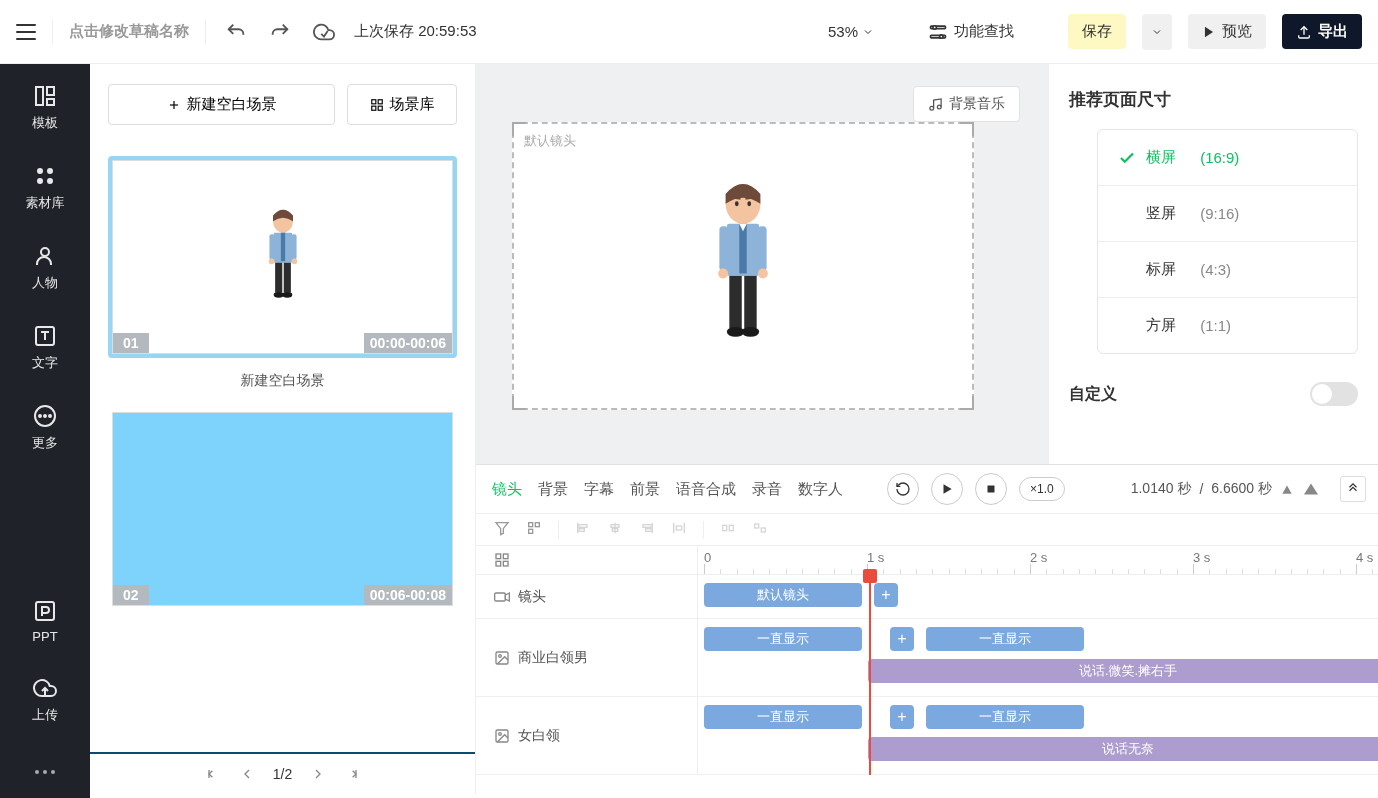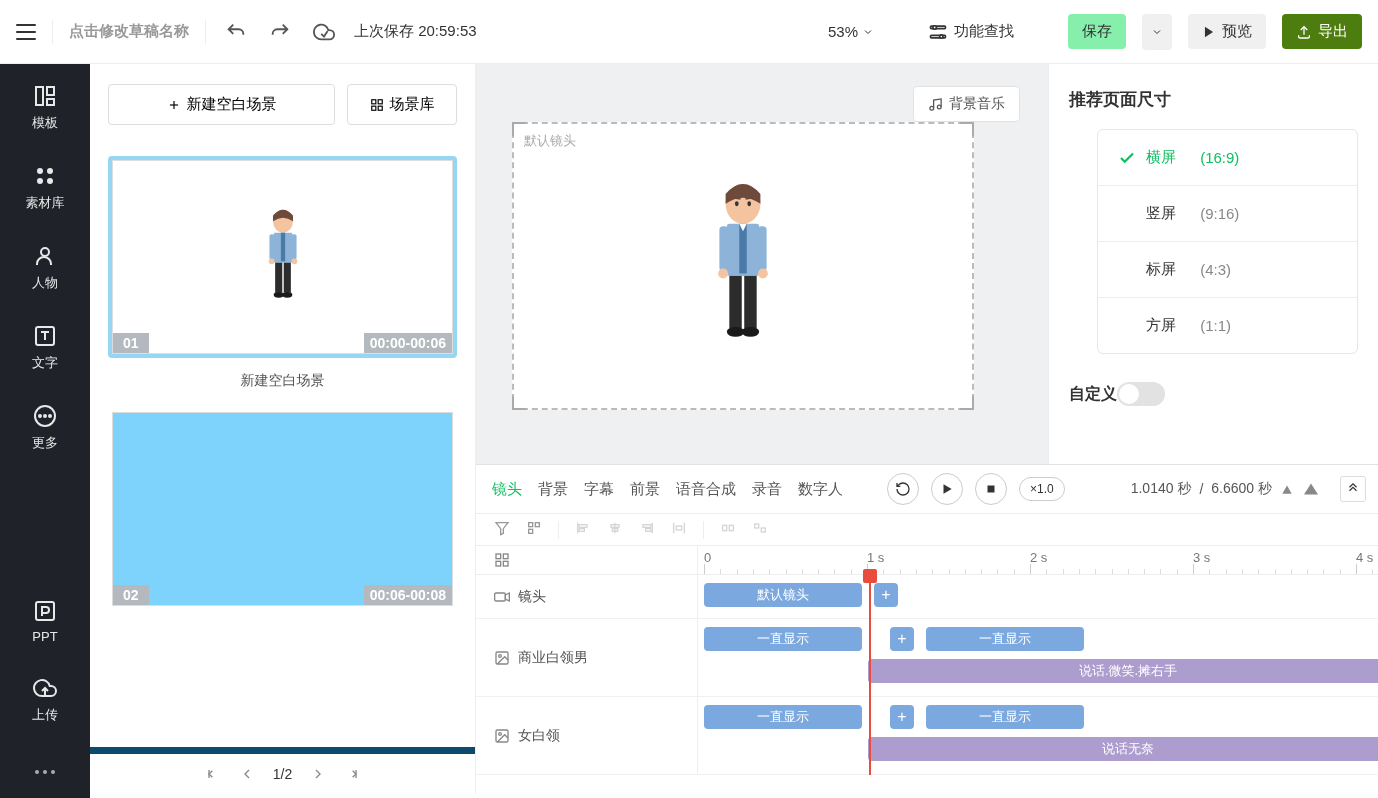--- a/index.html
+++ b/index.html
@@ -9,24 +9,24 @@
 .topbar { height: 64px; border-bottom: 1px solid #eee; display: flex; align-items: center; padding: 0 16px; gap: 16px; }
 .hamburger { width: 20px; height: 16px; display: flex; flex-direction: column; justify-content: space-between; cursor: pointer; }
 .hamburger span { height: 2px; background: #333; border-radius: 1px; }
 .divider-v { width: 1px; height: 24px; background: #eee; }
 .draft-name { color: #999; font-size: 15px; font-weight: bold; }
 .icon-btn { width: 28px; height: 28px; display: flex; align-items: center; justify-content: center; cursor: pointer; color: #555; }
 .topbar .spacer { flex: 1; }
 .zoom { display: flex; align-items: center; gap: 4px; font-size: 15px; color: #333; }
 .func-search { display: flex; align-items: center; gap: 6px; font-size: 15px; }
 .btn { display: inline-flex; align-items: center; gap: 6px; padding: 8px 14px; border-radius: 4px; font-size: 15px; cursor: pointer; border: none; }
-.btn-save { background: #86efac; color: #333; }
+.btn-save { background: #fef9c3; color: #333; }
 .btn-drop { background: #f0f0f0; width: 30px; height: 36px; display: flex; align-items: center; justify-content: center; border-radius: 4px; }
 .btn-preview { background: #f0f0f0; color: #333; }
-.btn-export { background: #4d7c0f; color: #fff; }
+.btn-export { background: #0f172a; color: #fff; font-weight: bold; }
 .last-save { font-size: 15px; color: #333; }
 
 
 .sidebar { position: absolute; top: 64px; left: 0; width: 90px; bottom: 0; background: #1f2329; display: flex; flex-direction: column; align-items: center; padding-top: 20px; color: #fff; }
 .side-item { display: flex; flex-direction: column; align-items: center; gap: 6px; margin-bottom: 32px; font-size: 13px; cursor: pointer; color: #e8e8e8; }
 .side-item svg { color: #e8e8e8; }
 .side-bottom { margin-top: auto; display: flex; flex-direction: column; align-items: center; padding-bottom: 10px; }
 .side-dots { display: flex; gap: 4px; padding: 14px 0; }
 .side-dots span { width: 4px; height: 4px; border-radius: 50%; background: #aaa; }
 
@@ -36,21 +36,21 @@
 .scene-btn { flex: 1; border: 1px solid #ddd; border-radius: 4px; padding: 10px; display: flex; align-items: center; justify-content: center; gap: 6px; font-size: 15px; cursor: pointer; background: #fff; }
 .scene-btn.small { flex: 0 0 110px; }
 .scene-list { flex: 1; overflow-y: auto; padding: 11px 18px; }
 .scene-card { border: 4px solid transparent; border-radius: 4px; margin-bottom: 12px; position: relative; background: #fff; cursor: pointer; }
 .scene-card.active { border-color: #97d6f2; }
 .scene-card-inner { border: 1px solid #ddd; background: #fff; height: 194px; position: relative; }
 .scene-card-inner.empty { background: #7dd3fc; }
 .scene-num { position: absolute; bottom: 0; left: 0; background: #b3b9be; color: #fff; padding: 2px 10px; font-size: 14px; font-weight: bold; }
 .scene-time { position: absolute; bottom: 0; right: 0; background: #b3b9be; color: #fff; padding: 2px 6px; font-size: 14px; font-weight: bold; }
 .scene-transition { text-align: center; font-size: 14px; color: #555; margin: 14px 0 18px; }
-.pager { display: flex; align-items: center; justify-content: center; gap: 18px; padding: 12px; border-top: 7px solid #0c4a6e; }
+.pager { display: flex; align-items: center; justify-content: center; gap: 18px; padding: 12px; border-top: 2px solid #0c4a6e; }
 .pager-btn { cursor: pointer; color: #888; display: flex; align-items: center; }
 .pager-current { font-size: 14px; color: #333; }
 
 
 .canvas-area { position: absolute; top: 64px; left: 476px; right: 330px; height: 400px; background: #eef0f2; }
 .canvas-bg-music { position: absolute; top: 22px; right: 28px; background: #fff; border: 1px solid #e2e2e2; border-radius: 4px; padding: 8px 14px; display: flex; align-items: center; gap: 6px; font-size: 14px; color: #555; cursor: pointer; }
 .canvas-frame { position: absolute; top: 58px; left: 36px; right: 74px; bottom: 54px; border: 2px dashed #bbb; background: #fff; }
 .canvas-corner { position: absolute; width: 14px; height: 14px; border: 2px solid #aaa; }
 .cc-tl { top: -2px; left: -2px; border-right: none; border-bottom: none; }
 .cc-tr { top: -2px; right: -2px; border-left: none; border-bottom: none; }
@@ -62,21 +62,21 @@
 .right-panel { position: absolute; top: 64px; right: 0; width: 330px; bottom: 0; background: #fff; border-left: 1px solid #eee; padding: 24px 20px; }
 .rp-title { font-size: 17px; font-weight: 600; margin-bottom: 18px; }
 .rp-list { border: 1px solid #e6e6e6; border-radius: 6px; overflow: hidden; margin-left: 28px; }
 .rp-item { padding: 18px 20px; border-bottom: 1px solid #eee; display: flex; align-items: center; gap: 10px; cursor: pointer; font-size: 15px; }
 .rp-item:last-child { border-bottom: none; }
 .rp-item.active { color: #0fbf60; }
 .rp-item .check { color: #0fbf60; }
 .rp-item .ratio { color: #0fbf60; }
 .rp-item.inactive .label { color: #333; }
 .rp-item.inactive .ratio { color: #888; }
-.rp-custom { display: flex; align-items: center; justify-content: flex-start; margin-top: 28px; }
+.rp-custom { display: flex; align-items: center; justify-content: space-between; margin-top: 28px; }
 .rp-custom-label { font-size: 16px; font-weight: 600; }
 .toggle { width: 48px; height: 24px; background: #e2e2e2; border-radius: 12px; position: relative; cursor: pointer; }
 .toggle-knob { position: absolute; width: 20px; height: 20px; border-radius: 50%; background: #fff; top: 2px; left: 2px; }
 
 
 .timeline-area { position: absolute; top: 464px; left: 476px; right: 0; bottom: 0; background: #fff; border-top: 1px solid #e2e2e2; }
 .timeline-tabs { display: flex; align-items: center; padding: 8px 12px; gap: 8px; border-bottom: 1px solid #eee; }
 .tl-tab { font-size: 15px; padding: 4px 4px; cursor: pointer; color: #555; }
 .tl-tab.active { color: #0fbf60; }
 .tl-ctrl { width: 32px; height: 32px; border: 1px solid #ccc; border-radius: 50%; display: flex; align-items: center; justify-content: center; cursor: pointer; margin-left: 4px; }

